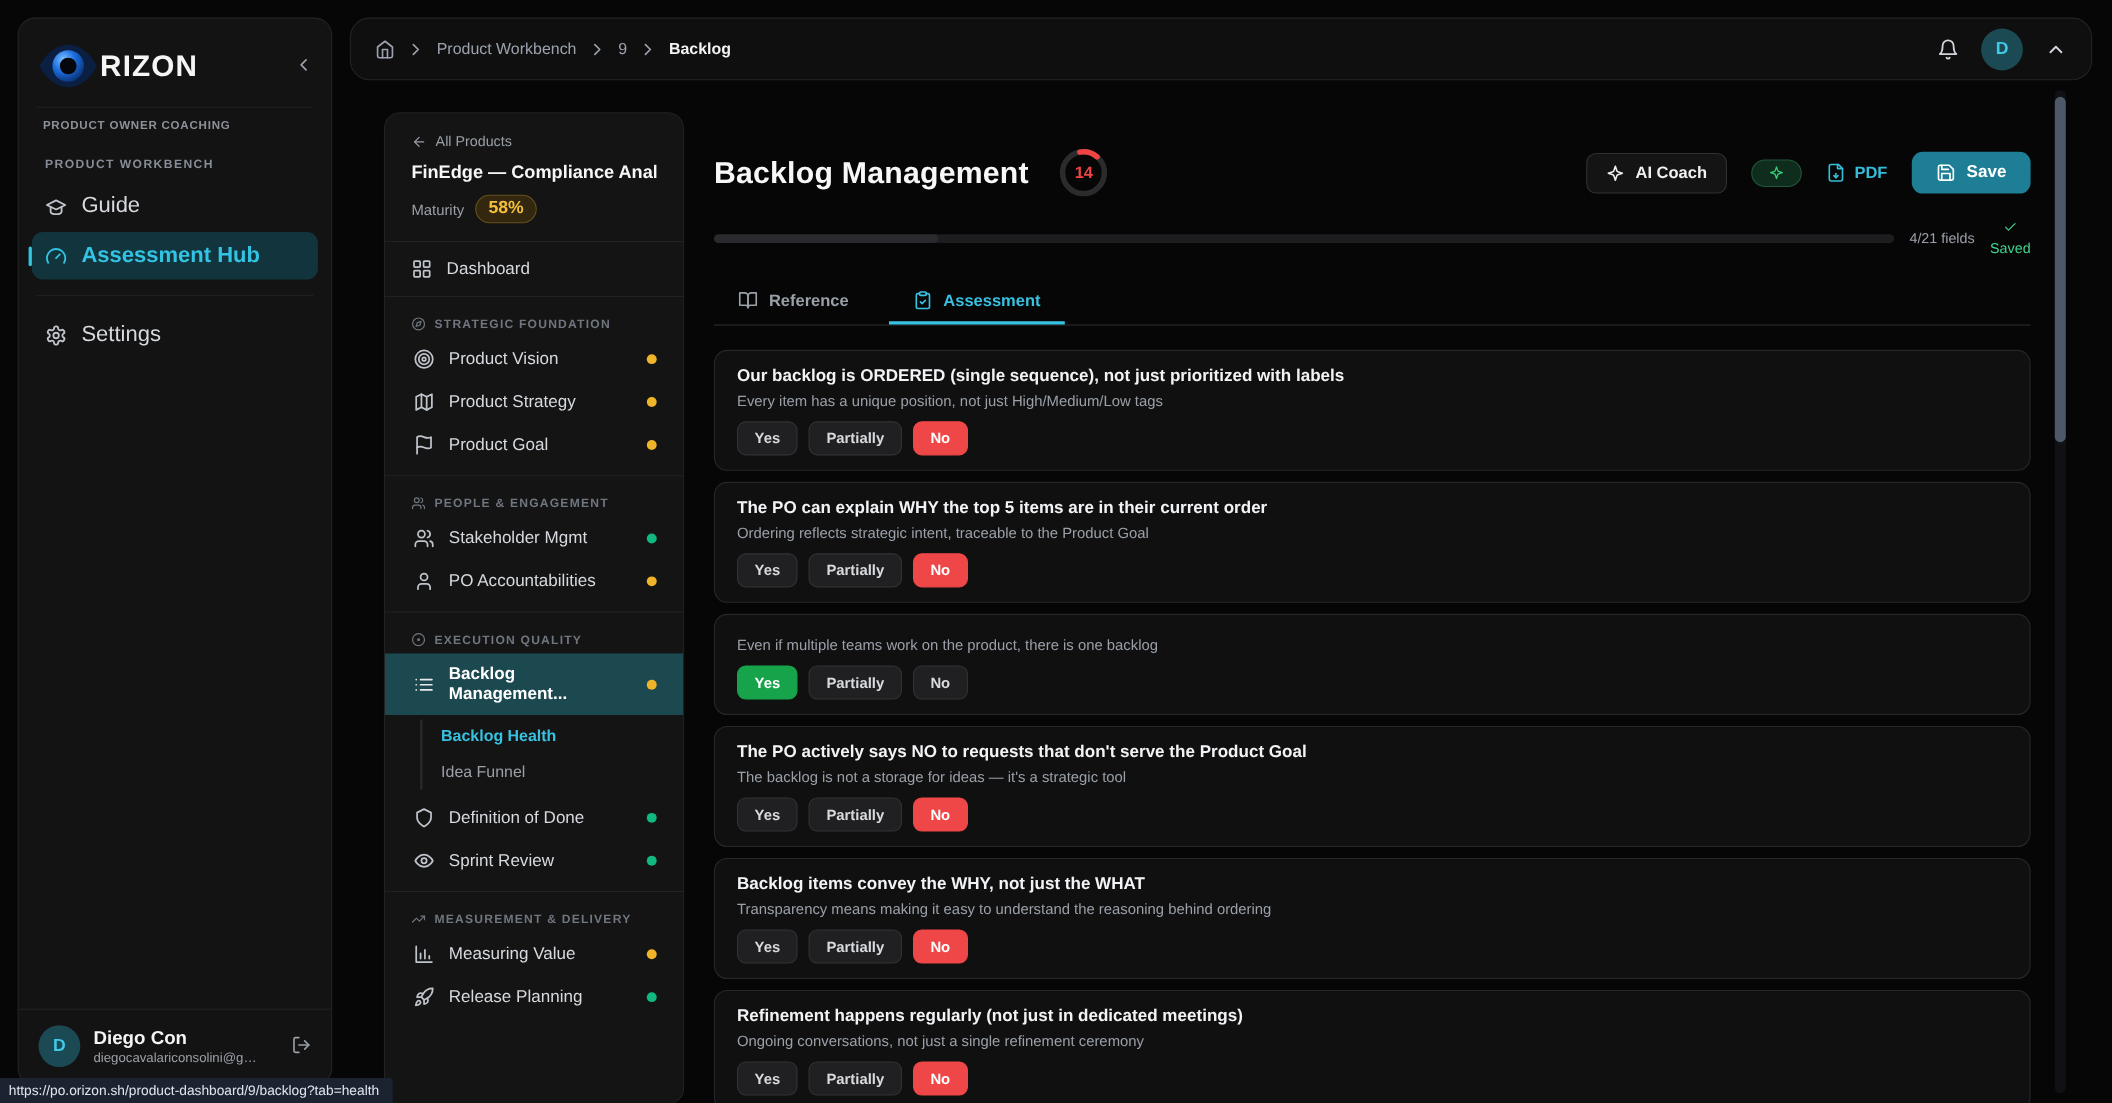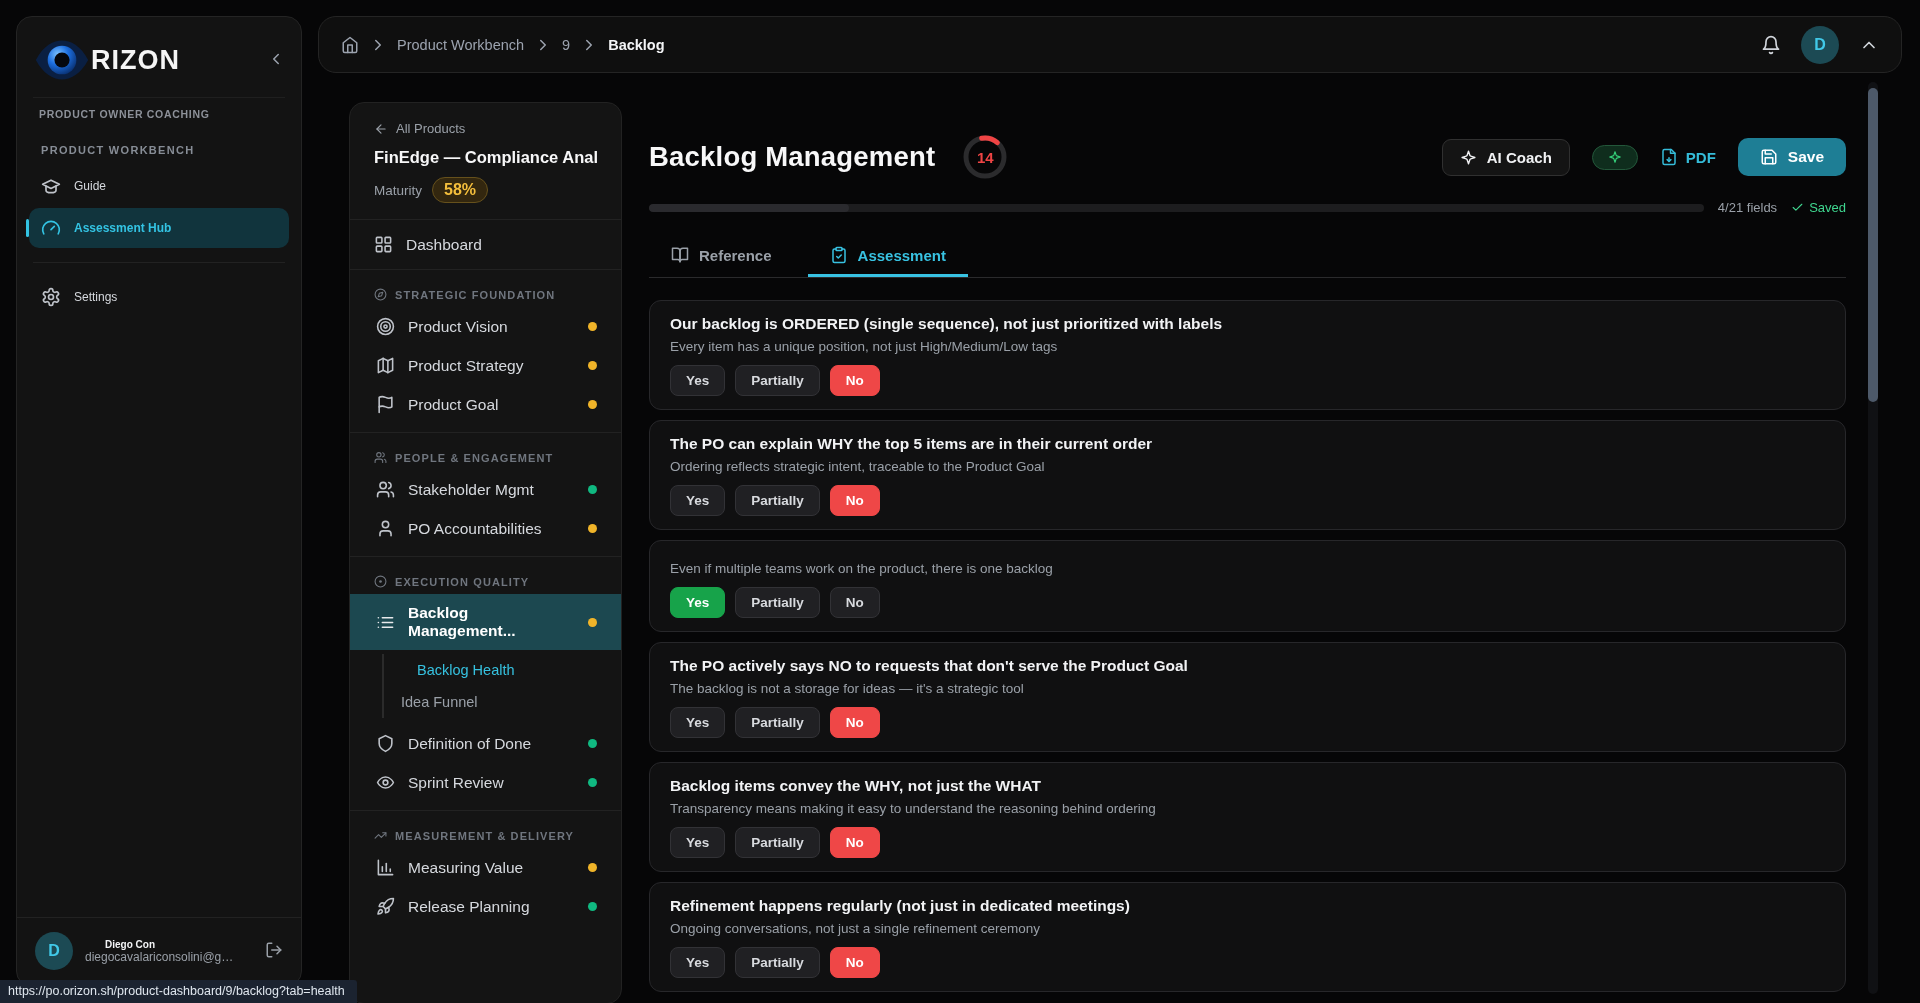--- a/index.html
+++ b/index.html
@@ -12,33 +12,33 @@
   .left-sidebar { position:absolute; left:16px; top:16px; width:286px; height:971px;
     background:#131313; border:1px solid #242424; border-radius:16px; }
   .brand-row { display:flex; align-items:center; padding:20px 16px 8px 18px; }
   .brand-text { font-size:27px; font-weight:700; color:#f5f5f5; letter-spacing:1px; margin-left:2px; }
   .collapse-btn { margin-left:auto; background:none; border:none; color:#9ca3af; cursor:pointer; }
   .collapse-btn .icon { width:18px; height:18px; }
   .tagline { margin:6px 16px 0; padding:10px 6px 6px; border-top:1px solid #1f1f1f;
     font-size:10.5px; font-weight:700; letter-spacing:.7px; color:#8d9199; }
   .nav-section-label { padding:18px 24px 8px; font-size:11px; font-weight:700; letter-spacing:1.3px; color:#878d96; }
   .side-item { display:flex; align-items:center; gap:13px; margin:2px 12px; padding:10px 12px;
-    border-radius:10px; font-size:12px; color:#d6d9de; position:relative; cursor:pointer; }
+    border-radius:10px; font-size:20px; color:#d6d9de; position:relative; cursor:pointer; }
   .side-item .icon { width:20px; height:20px; color:#bfc3ca; }
   .side-item.active { background:#11343d; color:#33c3e3; font-weight:700; }
   .side-item.active .icon { color:#33c3e3; }
   .side-item.active::before { content:''; position:absolute; left:-3px; top:50%; transform:translateY(-50%);
     width:3px; height:18px; border-radius:2px; background:#33c3e3; }
   .side-divider { height:1px; background:#222; margin:14px 16px; }
   .user-footer { position:absolute; left:0; right:0; bottom:0; border-top:1px solid #222;
     display:flex; align-items:center; gap:12px; padding:14px 18px 16px; }
   .avatar { width:38px; height:38px; border-radius:50%; background:#1c4a54; color:#41c9e8;
     display:flex; align-items:center; justify-content:center; font-size:16px; font-weight:700; flex:none; }
   .user-meta { min-width:0; }
-  .user-name { font-size:10px; font-weight:700; color:#f3f4f6;margin-left:20px; }
+  .user-name { font-size:17px; font-weight:700; color:#f3f4f6; }
   .user-email { font-size:12px; color:#9aa0a8; max-width:152px; overflow:hidden; text-overflow:ellipsis; white-space:nowrap; }
   .logout-btn { margin-left:auto; background:none; border:none; color:#9aa0a8; cursor:pointer; }
 
   
   .topbar { position:absolute; left:318px; top:16px; width:1584px; height:57px;
     background:#0f0f0f; border:1px solid #242424; border-radius:18px;
     display:flex; align-items:center; padding:0 22px; }
   .breadcrumb { display:flex; align-items:center; gap:10px; font-size:14.5px; color:#9ca3af; }
   .breadcrumb .icon { width:18px; height:18px; color:#9ca3af; }
   .crumb { cursor:pointer; }
@@ -66,21 +66,21 @@
   .pn-section-label .icon { width:13px; height:13px; }
   .pn-item { display:flex; align-items:center; gap:13px; padding:10px 24px 10px 26px;
     font-size:15.5px; color:#d6d9de; cursor:pointer; }
   .pn-item .icon { width:19px; height:19px; color:#bfc3ca; }
   .pn-item .dot { margin-left:auto; width:9px; height:9px; border-radius:50%; }
   .dot.yellow { background:#f0b429; } .dot.green { background:#10b981; }
   .pn-item.active { background:#1c4850; color:#ffffff; font-weight:700; }
   .pn-item.active .icon { color:#e8eaec; }
   .pn-children { margin:4px 0 6px 32px; border-left:2px solid #2b2b2b; }
   .pn-child { padding:8px 0 8px 17px; font-size:14.5px; color:#9aa0a8; cursor:pointer; }
-  .pn-child.active { color:#36c2e0; font-weight:400;margin-left:16px; }
+  .pn-child.active { color:#36c2e0; font-weight:700; }
 
   
   .main { position:absolute; left:649px; top:132px; width:1197px; }
   .title-row { display:flex; align-items:center; gap:26px; height:50px; }
   .page-title { font-size:27.5px; font-weight:700; color:#f7f7f8; letter-spacing:.2px; }
   .score-ring { position:relative; width:48px; height:48px; flex:none; }
   .score-num { position:absolute; inset:0; display:flex; align-items:center; justify-content:center;
     color:#ef4444; font-size:15px; font-weight:700; }
   .actions { margin-left:auto; display:flex; align-items:center; gap:22px; }
   .ai-coach-btn { display:flex; align-items:flex-start; gap:10px; background:#141414; border:1px solid #303030;
@@ -92,21 +92,21 @@
   .pdf-btn { display:flex; align-items:center; gap:8px; background:none; border:none;
     color:#35bcd9; font-size:15px; font-weight:700; cursor:pointer; font-family:inherit; }
   .pdf-btn .icon { width:18px; height:18px; }
   .save-btn { display:flex; align-items:center; gap:10px; background:#1e7e95; border:none; border-radius:10px;
     padding:10px 22px; font-size:15.5px; font-weight:700; color:#fff; cursor:pointer; font-family:inherit; }
   .save-btn .icon { width:18px; height:18px; }
   .progress-row { display:flex; align-items:center; gap:14px; margin-top:18px; }
   .progress-track { flex:1; height:8px; border-radius:4px; background:#1d1d1f; overflow:hidden; }
   .progress-fill { width:19%; height:100%; border-radius:4px; background:#2a2a2e; }
   .fields-label { font-size:13px; color:#9aa0a8; white-space:nowrap; }
-  .saved-label { display:flex; align-items:center; gap:5px; font-size:13px; color:#3fd68f; white-space:nowrap; }
+  .saved-label { display:flex; align-items:center; gap:5px; font-size:13px; color:#3fd68f; white-space:nowrap;flex-direction:column; }
   .saved-label .icon { width:13px; height:13px; }
   .tabs { display:flex; gap:14px; margin-top:18px; border-bottom:1px solid #2a2a2c; }
   .tab { display:flex; align-items:center; gap:10px; padding:13px 22px; font-size:15px; font-weight:600;
     color:#9aa0a8; cursor:pointer; }
   .tab .icon { width:18px; height:18px; }
   .tab.active { color:#38c2e2; box-shadow: inset 0 -3px 0 #38c2e2; }
   .qlist { margin-top:22px; }
   .qcard { background:#101011; border:1px solid #27272a; border-radius:12px; padding:14px 20px 13px; margin-bottom:10px; }
   .q-title { font-size:15.5px; font-weight:700; color:#f2f3f5; }
   .q-sub { margin-top:6px; font-size:13.5px; color:#9aa0a8; }

